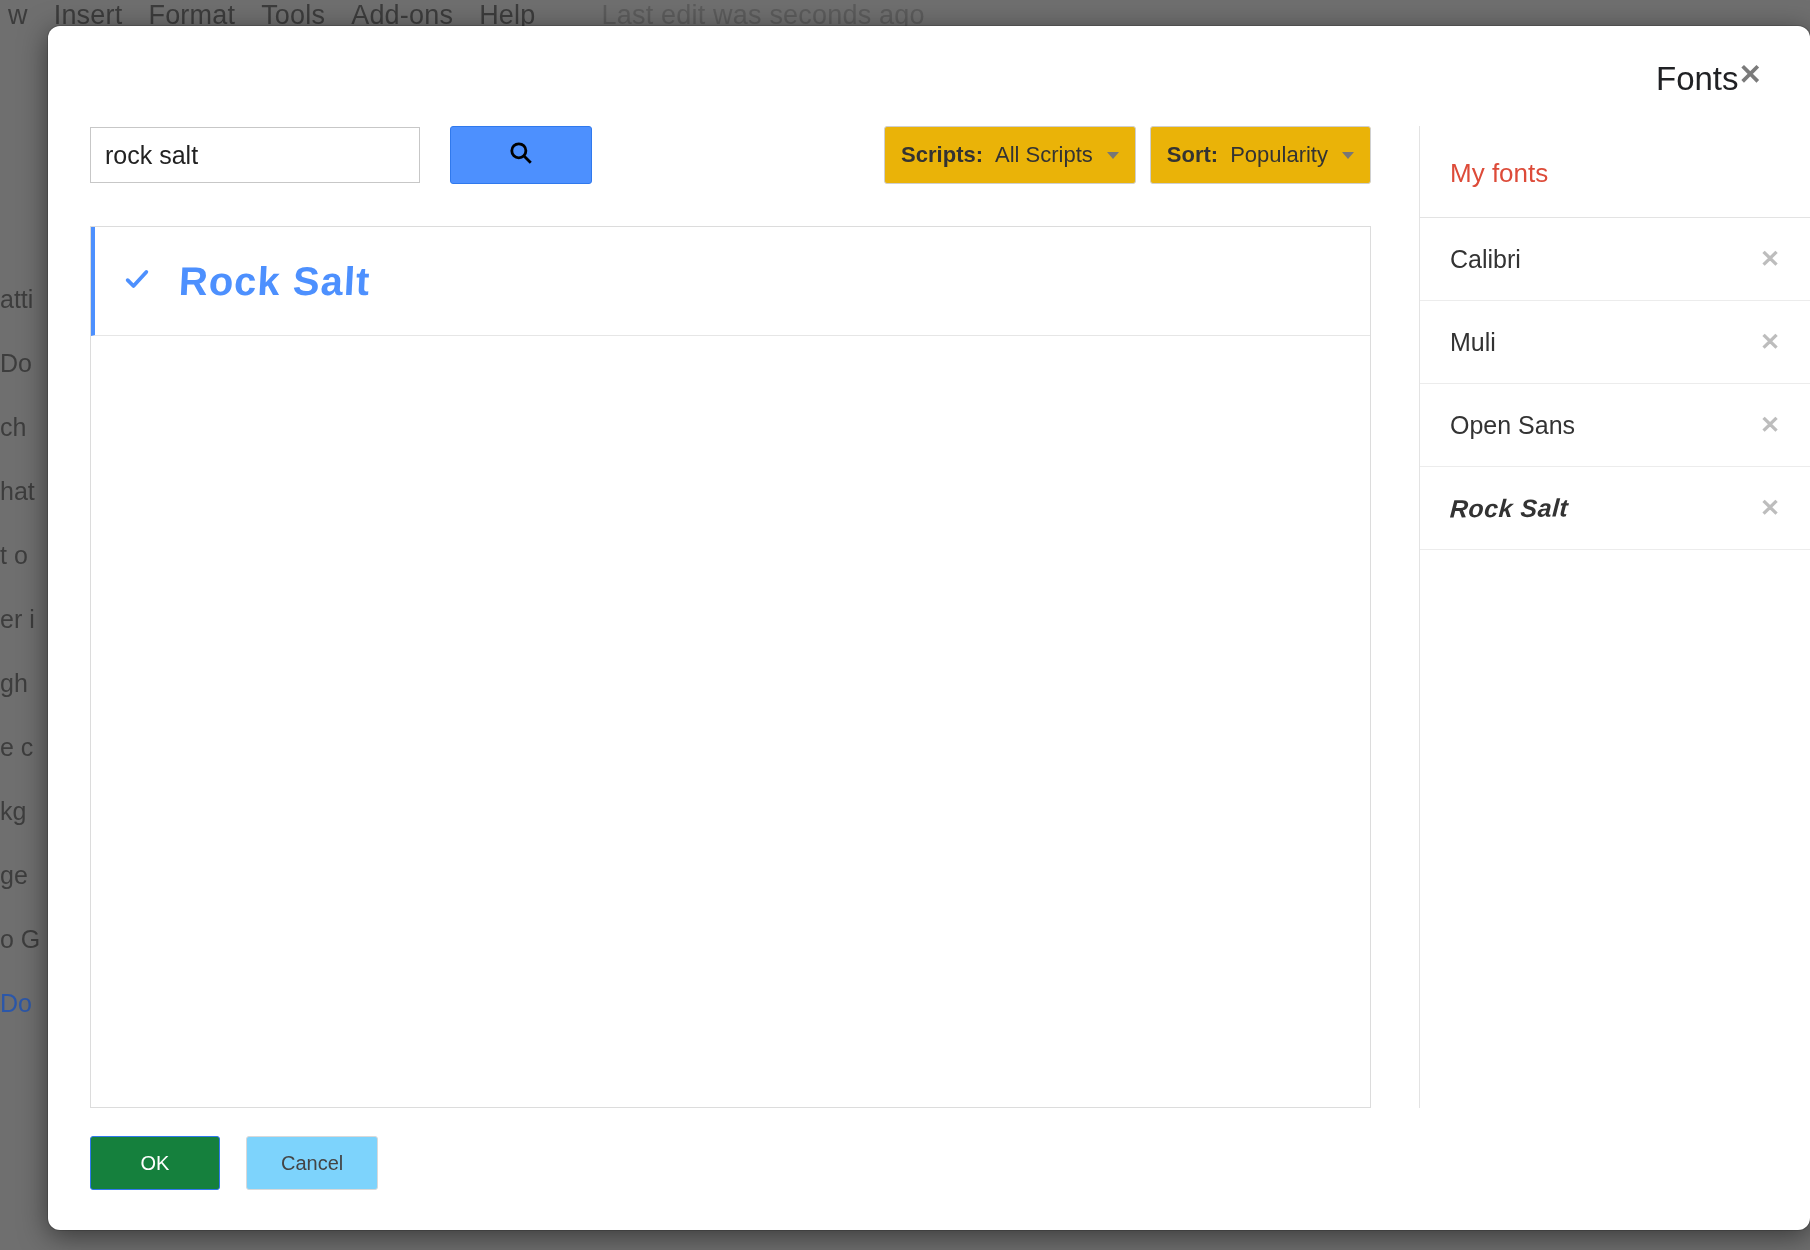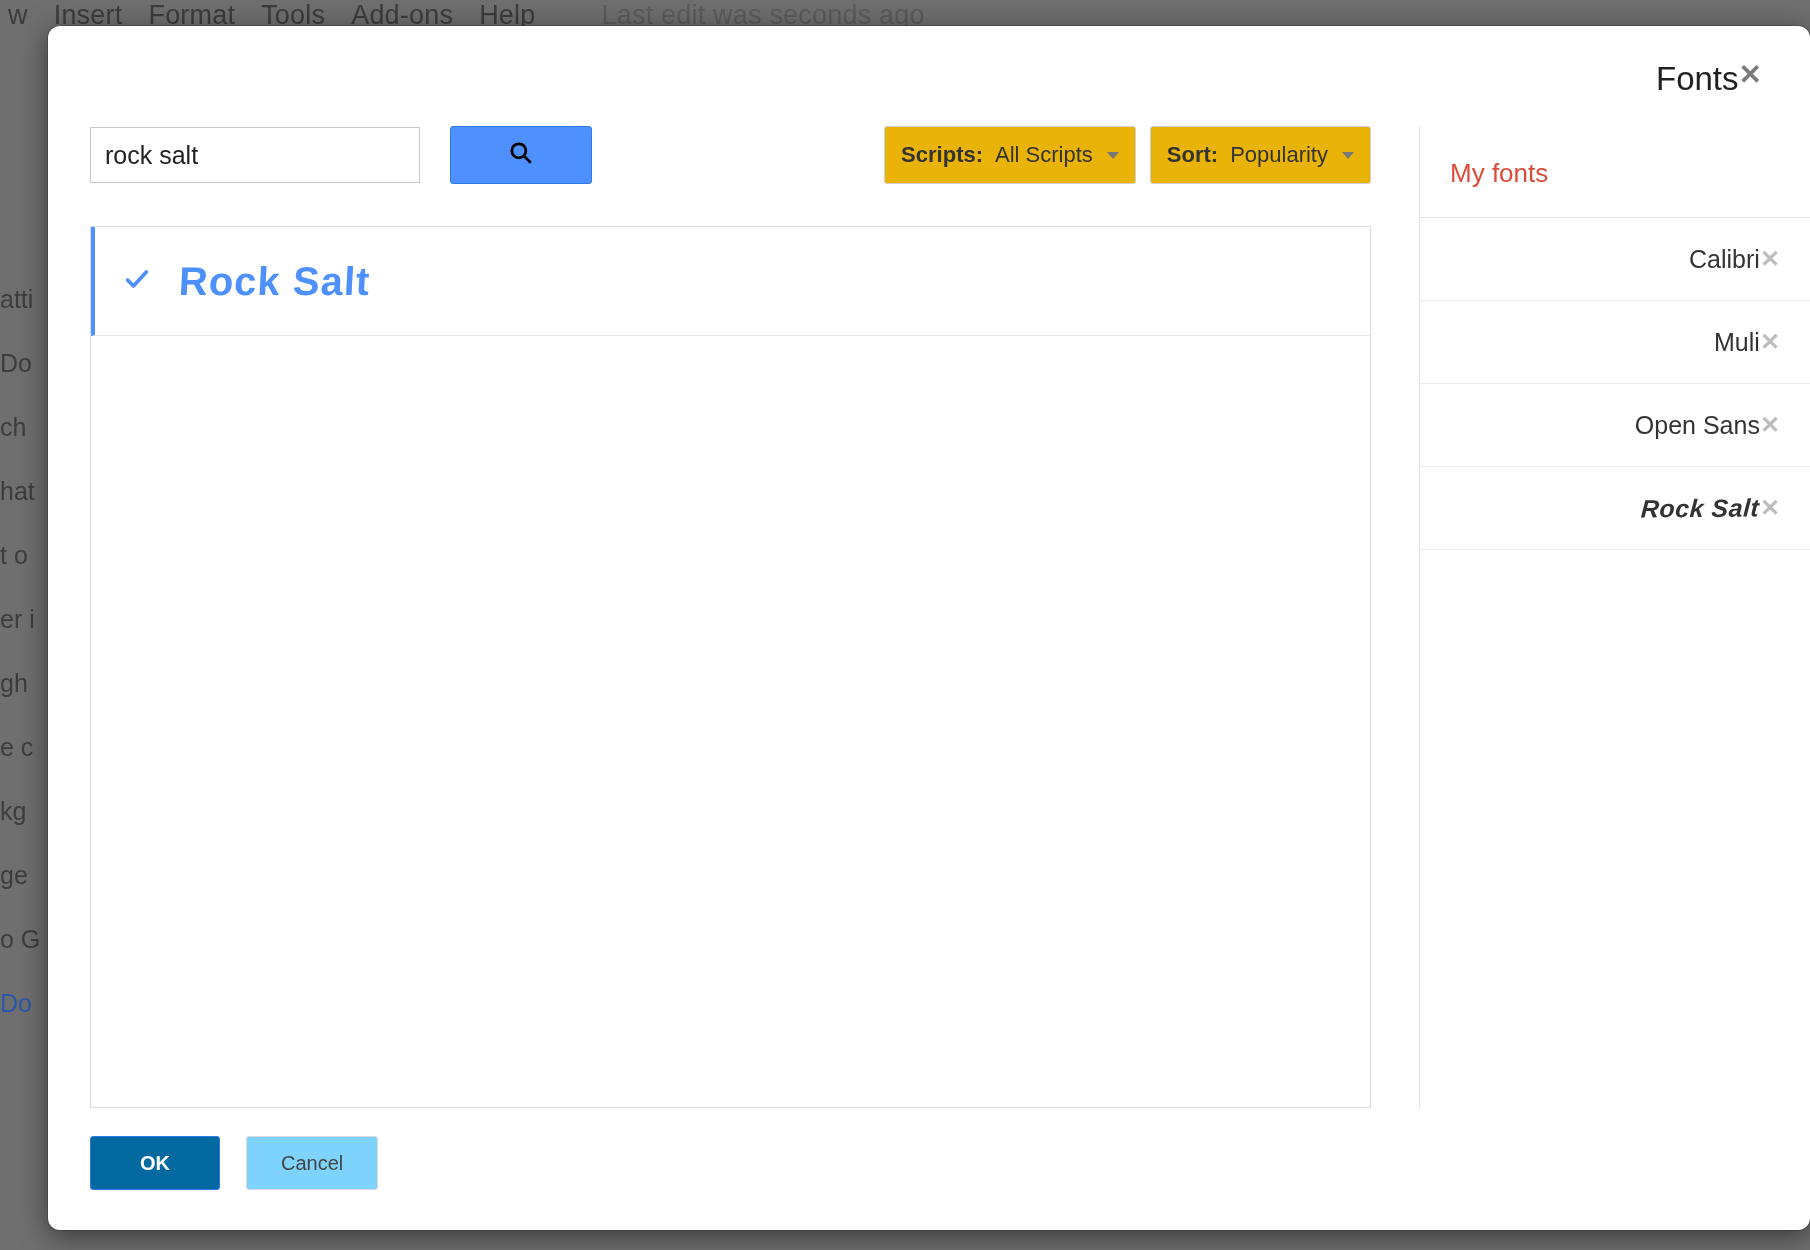--- a/index.html
+++ b/index.html
@@ -178,23 +178,23 @@
     border-radius: 3px;
     font-size: 20px;
     padding: 0 34px;
     display: flex; align-items: center; justify-content: center;
     cursor: pointer;
     border: 1px solid transparent;
     min-width: 130px;
     box-sizing: border-box;
   }
   .btn-primary {
-    background: #0369a1;
+    background: #15803d;
     color: #fff;
-    font-weight: 700;
+    font-weight: 400;
     border-color: #3079ed;
   }
   .btn-secondary {
     background: #7dd3fc;
     color: #444;
     border-color: #d9d9d9;
   }
 
   
   .right-panel {
@@ -208,21 +208,21 @@
     color: #dd4b39;
     font-size: 26px;
     padding: 16px 30px 28px 30px;
     border-bottom: 1px solid #e3e3e3;
   }
   .myfont-row {
     height: 82px;
     border-bottom: 1px solid #ececec;
     display: flex;
     align-items: center;
-    justify-content: flex-end;
+    justify-content: space-between;
     padding: 0 30px;
     font-size: 25px;
     color: #333;
     cursor: default;
   }
   .myfont-row .remove-x {
     color: #bdbdbd;
     font-size: 24px;
     font-weight: bold;
     cursor: pointer;

